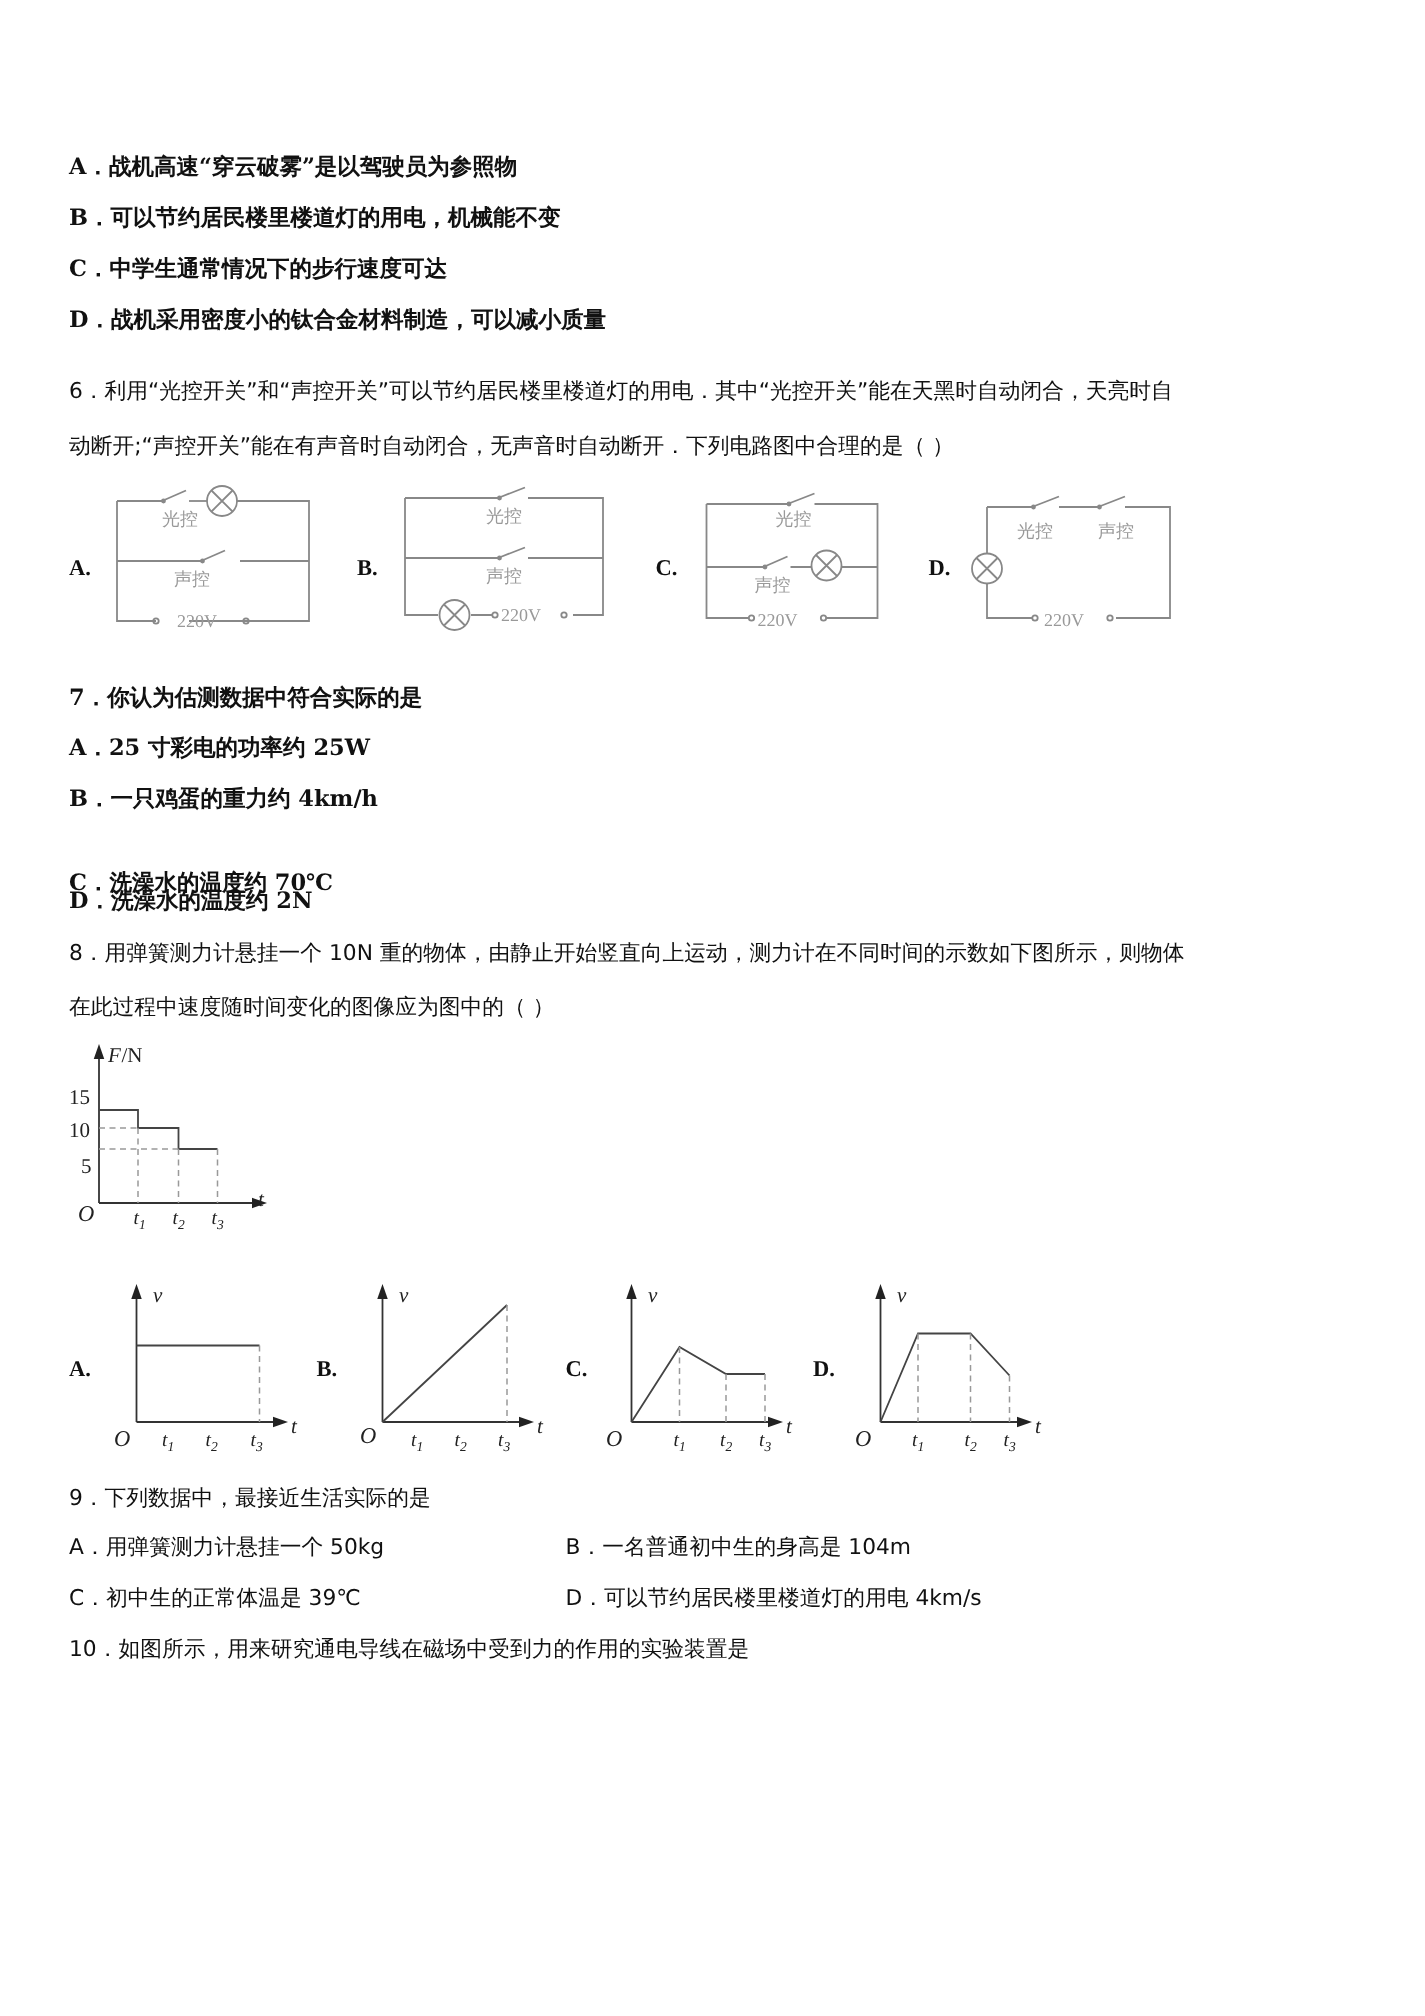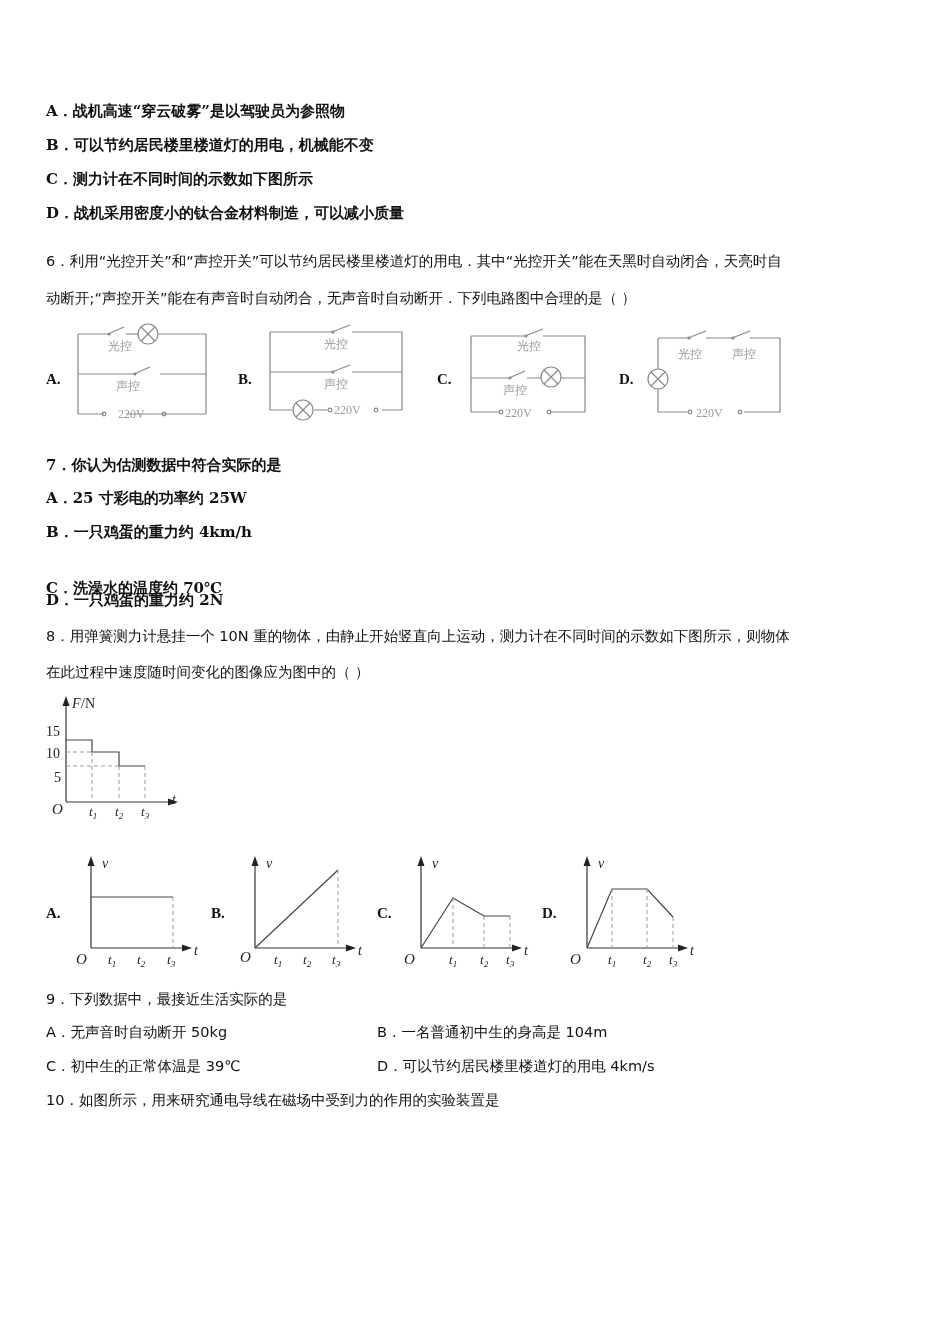--- a/index.html
+++ b/index.html
@@ -11,21 +11,21 @@
   svg { position:absolute; overflow:visible; }
   svg text { font-family:"Liberation Serif", serif; }
   .w { stroke:#888; stroke-width:1.2; fill:none; }
   .g { fill:#999; font-size:12px; }
 </style>
 </head>
 <body>
 
 <div class="line" style="top:101px">A．战机高速“穿云破雾”是以驾驶员为参照物</div>
 <div class="line" style="top:135px">B．可以节约居民楼里楼道灯的用电，机械能不变</div>
-<div class="line" style="top:169px">C．测力计在不同时间的示数如下图所示</div>
+<div class="line" style="top:169px">C．中学生通常情况下的步行速度可达</div>
 <div class="line" style="top:203px">D．战机采用密度小的钛合金材料制造，可以减小质量</div>
 
 <div class="line sans" style="top:251px">6．利用“光控开关”和“声控开关”可以节约居民楼里楼道灯的用电．其中“光控开关”能在天黑时自动闭合，天亮时自</div>
 <div class="line sans" style="top:288px">动断开;“声控开关”能在有声音时自动闭合，无声音时自动断开．下列电路图中合理的是（  ）</div>
 
 <div class="lbl" style="left:46px;top:371px">A.</div>
 <div class="lbl" style="left:238px;top:371px">B.</div>
 <div class="lbl" style="left:437px;top:371px">C.</div>
 <div class="lbl" style="left:619px;top:371px">D.</div>
 
@@ -87,21 +87,21 @@
   <circle cx="92" cy="80" r="1.8" class="w"></circle>
   <text x="30" y="26" class="g">光控</text>
   <text x="84" y="26" class="g">声控</text>
   <text x="48" y="85" class="g">220V</text>
 </svg>
 
 <div class="line" style="top:455px">7．你认为估测数据中符合实际的是</div>
 <div class="line" style="top:488px">A．25 寸彩电的功率约 25W</div>
 <div class="line" style="top:522px">B．一只鸡蛋的重力约 4km/h</div>
 <div class="line" style="top:578px">C．洗澡水的温度约 70℃</div>
-<div class="line" style="top:590px">D．一只鸡蛋的重力约 2N</div>
+<div class="line" style="top:590px">D．洗澡水的温度约 2N</div>
 
 <div class="line sans" style="top:626px">8．用弹簧测力计悬挂一个 10N 重的物体，由静止开始竖直向上运动，测力计在不同时间的示数如下图所示，则物体</div>
 <div class="line sans" style="top:662px">在此过程中速度随时间变化的图像应为图中的（     ）</div>
 
 <svg style="left:44px;top:692px" width="150" height="130">
   <line x1="22" y1="110" x2="22" y2="10" stroke="#333" stroke-width="1.2"></line>
   <polygon points="22,4 18.5,14 25.5,14" fill="#222"></polygon>
   <line x1="22" y1="110" x2="128" y2="110" stroke="#333" stroke-width="1.2"></line>
   <polygon points="134,110 124,106.5 124,113.5" fill="#222"></polygon>
   <polyline points="22,48 48,48 48,60 75,60 75,74 101,74" fill="none" stroke="#444" stroke-width="1.2"></polyline>
@@ -177,18 +177,18 @@
   <path d="M42 37 V96 M77 37 V96 M103 65 V96" stroke="#999" stroke-dasharray="4,3" fill="none"></path>
   <text x="28" y="16" font-size="14" font-style="italic" fill="#222">v</text>
   <text x="0" y="112" font-size="15" font-style="italic" fill="#222">O</text>
   <text x="38" y="112" font-size="13" font-style="italic" fill="#222">t<tspan font-size="9" dy="3">1</tspan></text>
   <text x="73" y="112" font-size="13" font-style="italic" fill="#222">t<tspan font-size="9" dy="3">2</tspan></text>
   <text x="99" y="112" font-size="13" font-style="italic" fill="#222">t<tspan font-size="9" dy="3">3</tspan></text>
   <text x="120" y="103" font-size="14" font-style="italic" fill="#222">t</text>
 </svg>
 
 <div class="line sans" style="top:989px">9．下列数据中，最接近生活实际的是</div>
-<div class="line sans" style="top:1022px">A．无声音时自动断开 50kg</div>
+<div class="line sans" style="top:1022px">A．用弹簧测力计悬挂一个 50kg</div>
 <div class="line sans" style="top:1022px;left:377px">B．一名普通初中生的身高是 104m</div>
 <div class="line sans" style="top:1056px">C．初中生的正常体温是 39℃</div>
 <div class="line sans" style="top:1056px;left:377px">D．可以节约居民楼里楼道灯的用电 4km/s</div>
 
 <div class="line sans" style="top:1090px">10．如图所示，用来研究通电导线在磁场中受到力的作用的实验装置是</div>
 
 </body></html>

